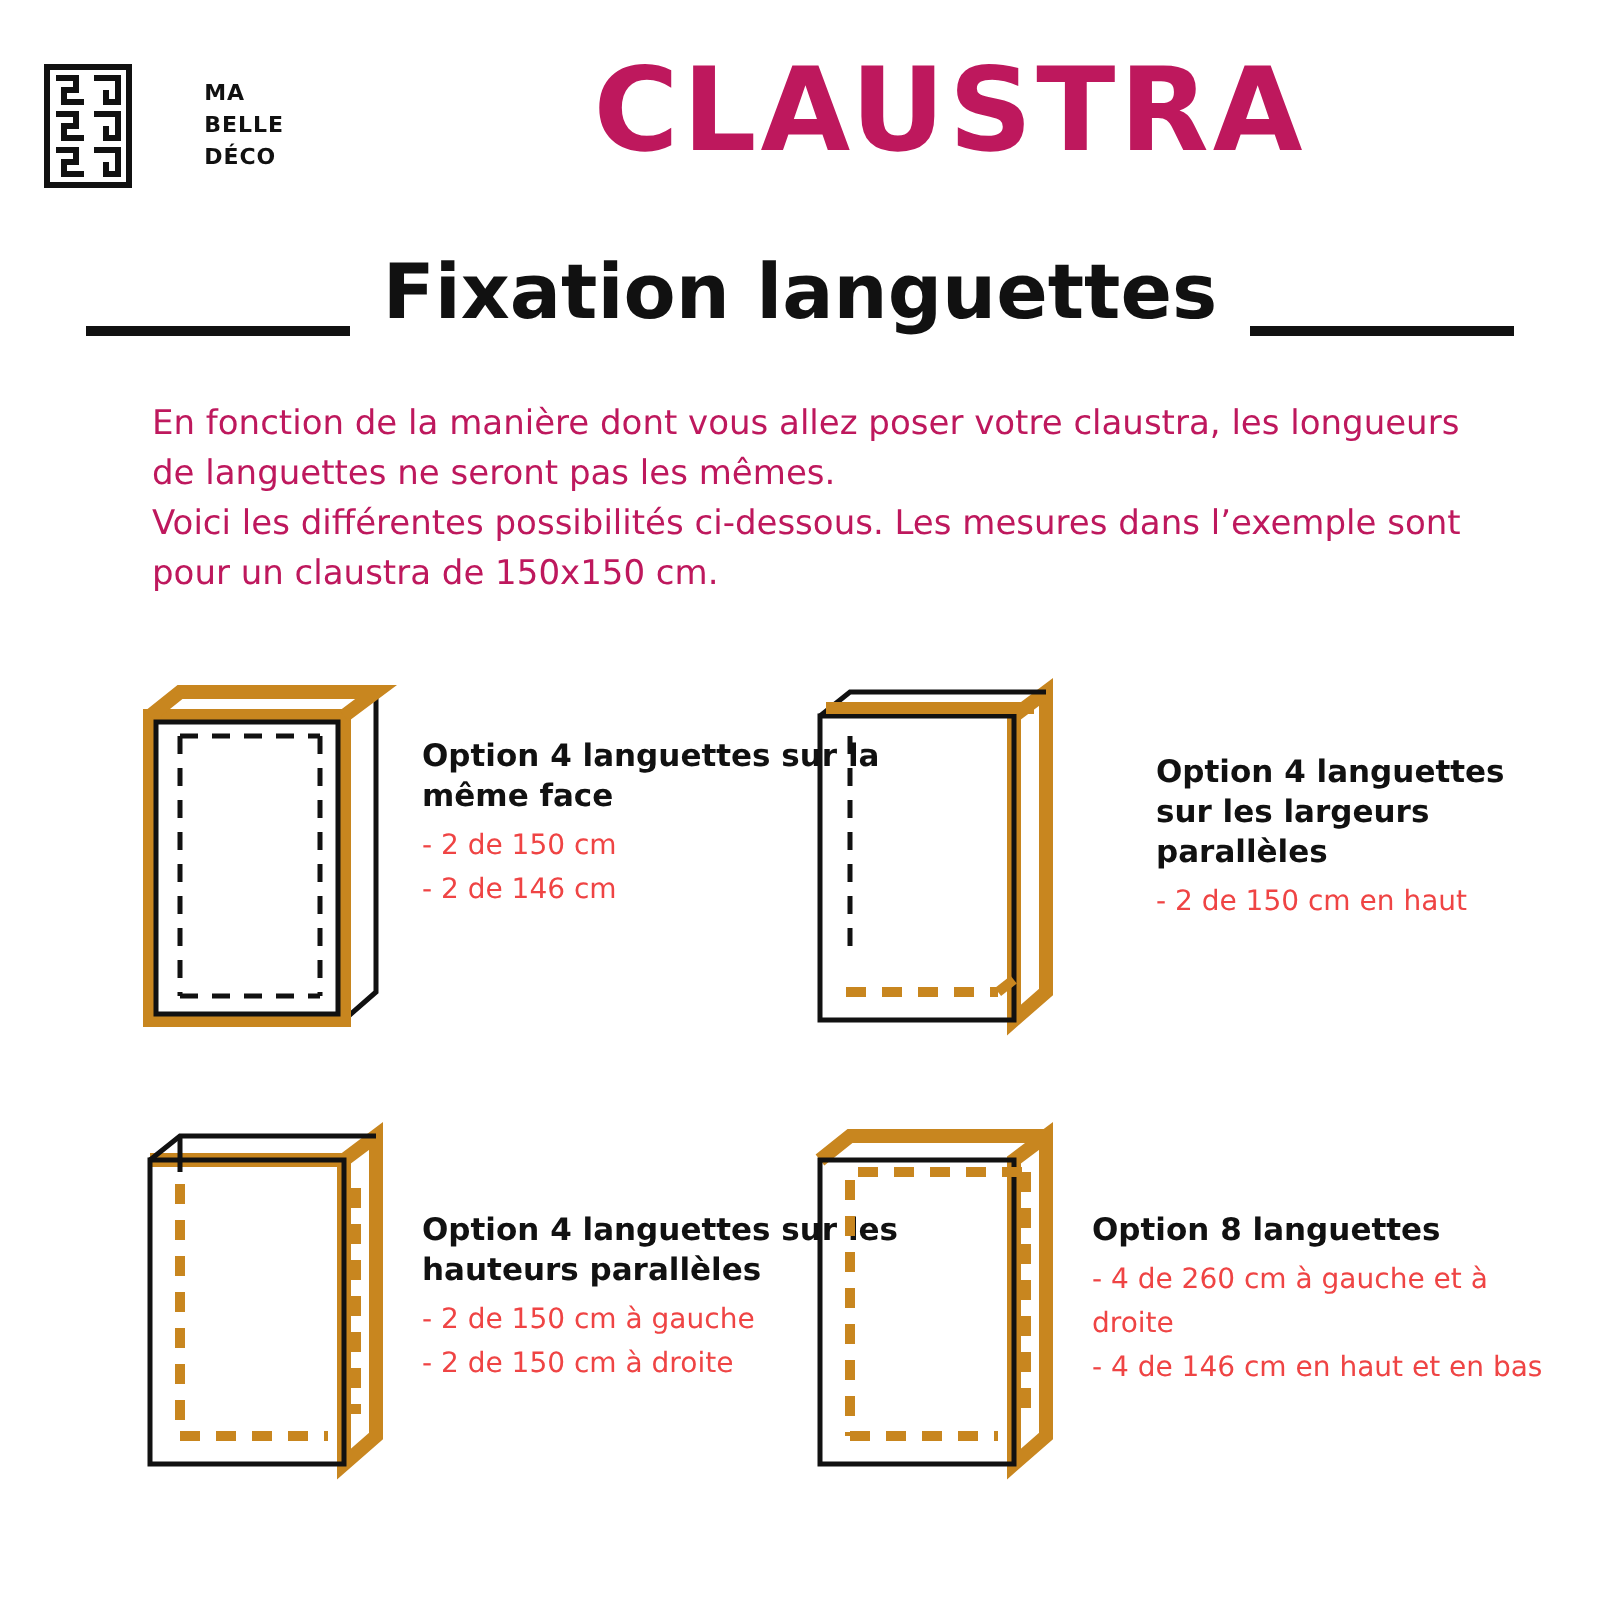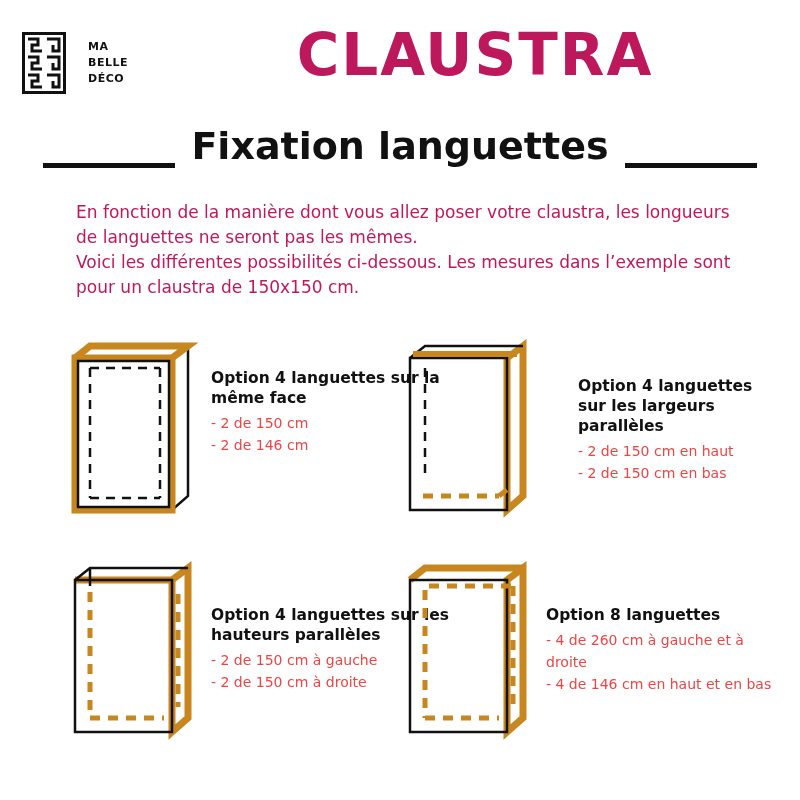--- a/index.html
+++ b/index.html
@@ -23,21 +23,22 @@
 
   
   .logo {
     position: absolute;
     left: 22px;
     top: 26px;
     width: 120px;
     height: 74px;
     display: flex;
     align-items: center;
-    gap: 22px;
+    gap: 8px;
+    justify-content: space-between;
   }
   .logo-mark {
     width: 44px;
     height: 62px;
     border: 3px solid #111;
     box-sizing: border-box;
     position: relative;
     overflow: hidden;
     background: #fff;
   }
@@ -240,21 +241,20 @@
           </g>
           <g stroke="#c8861f" stroke-width="5" fill="none" stroke-dasharray="10 8">
             <path d="M28 168 L104 168"></path>
             <path d="M104 168 L118 157"></path>
           </g>
         </svg>
       </div>
       <div class="opt-text">
         <div class="opt-head">Option 4 languettes sur les largeurs parallèles</div>
         <div class="opt-line">- 2 de 150 cm en haut</div>
-        <div class="opt-line">- 2 de 150 cm en bas</div>
       </div>
     </div>
 
     <div class="option opt3">
       <div class="fig">
         <svg width="145" height="195" viewBox="0 0 145 195" aria-hidden="true">
           <g stroke="#c8861f" stroke-width="7" fill="none">
             <path d="M112 30 L128 18 L128 168 L112 182 Z"></path>
             <path d="M15 30 L112 30"></path>
           </g>

